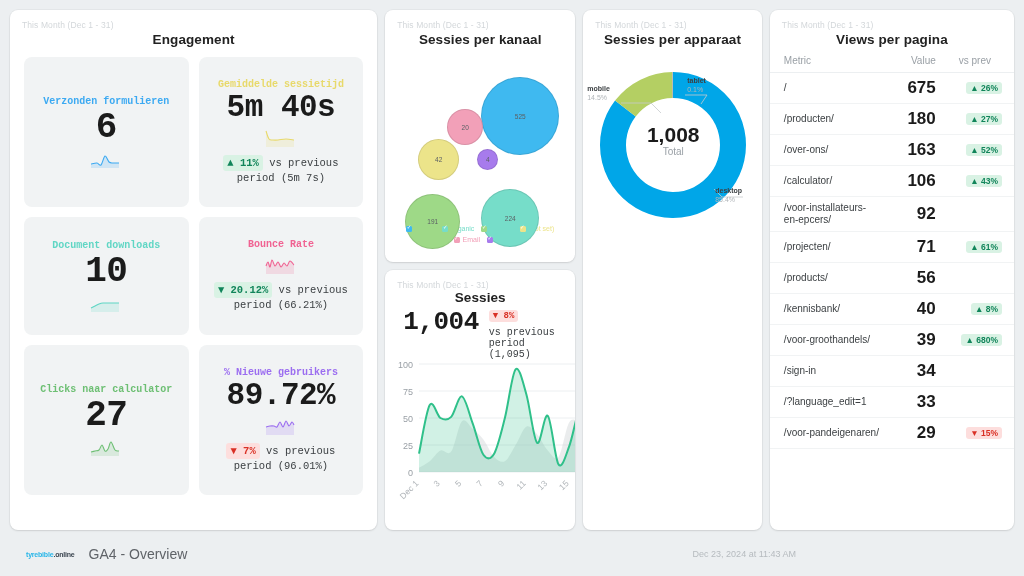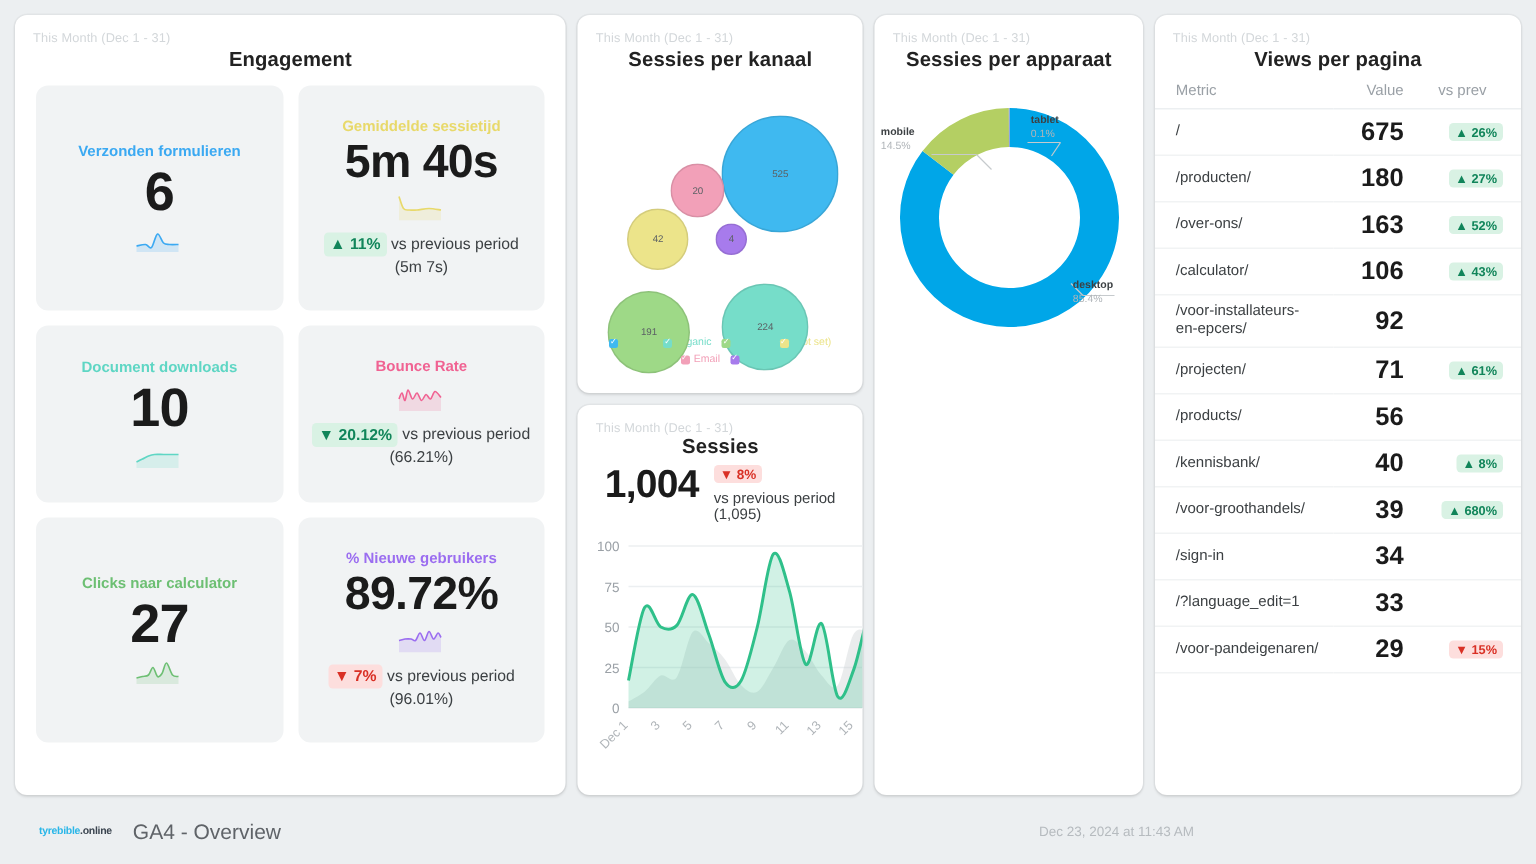--- a/index.html
+++ b/index.html
@@ -27,20 +27,21 @@
     padding-top: 22px; letter-spacing: .1px;
   }
 
   
   .col-engagement { width: 370px; height: 100%; }
   .tiles { display: grid; grid-template-columns: 1fr 1fr; gap: 10px; padding: 10px 14px 14px 14px; height: 462px; }
   .tile {
     background: #f1f3f4; border-radius: 8px; position: relative;
     display: flex; flex-direction: column; align-items: center; justify-content: center;
     padding: 6px 8px;
+    font-family: Liberation Mono, monospace;
   }
   .tile-label { font-size: 10px; font-weight: bold; text-align: center; margin-bottom: 2px; }
   .tile-big { font-size: 36px; font-weight: bold; color: #1b1b1b; line-height: 1.05; letter-spacing: -.5px; }
   .tile-big-sm { font-size: 31px; }
   .spark { display: block; margin-top: 2px; }
   .delta-row { margin-top: 8px; text-align: center; font-size: 10.5px; color: #3c4043; line-height: 1.35; max-width: 150px; }
   .badge {
     display: inline-block; border-radius: 3px; padding: 1px 4px;
     font-size: 10.5px; font-weight: bold; vertical-align: middle;
   }
@@ -69,21 +70,21 @@
   .col-donut { width: 180px; }
   .donut-wrap { position: relative; width: 180px; height: 200px; }
   .donut-center-v { font-size: 21px; font-weight: bold; color: #1b1b1b; }
   .donut-center-l { font-size: 10px; color: #9aa0a6; margin-top: -1px; }
   .dlabel { position: absolute; font-size: 7px; line-height: 1.25; }
   .dlabel b { font-size: 7px; color: #3c4043; display: block; }
   .dlabel span { color: #b0b5b9; }
 
   
   .line-panel { flex: 1; position: relative; }
-  .line-head { display: flex; align-items: flex-start; gap: 10px; margin-top: 2px; padding: 0 18px; }
+  .line-head { display: flex; align-items: flex-start; gap: 10px; margin-top: 2px; padding: 0 18px; font-family: Liberation Mono, monospace; }
   .line-big { font-size: 26px; font-weight: bold; color: #1b1b1b; letter-spacing: -.5px; }
   .line-sub { font-size: 10px; color: #3c4043; margin-top: 12px; }
 
   
   .col-table { width: 246px; }
   table.views { width: 100%; border-collapse: collapse; margin-top: 4px; }
   table.views th {
     font-size: 10px; font-weight: normal; color: #9aa0a6; text-align: left;
     padding: 4px 10px 6px 14px; border-bottom: 1px solid #eceff1;
   }
@@ -263,21 +264,24 @@
       <div class="donut-wrap" id="donut-wrap"><svg width="180" height="200" viewBox="0 0 180 200">
             <path d="M90,38 A60,60 0 1 1 42.36057608112992,61.52418213832363" fill="none" stroke="#00a6e8" stroke-width="26"></path>
             <path d="M42.36057608112992,61.52418213832363 A60,60 0 0 1 89.62301136206653,38.001184348631774" fill="none" stroke="#b4cf63" stroke-width="26"></path>
             <path d="M89.62301136206653,38.001184348631774 A60,60 0 0 1 90.00000000000004,38" fill="none" stroke="#9b7fd4" stroke-width="26"></path>
             <path d="M124,48 L118,57" stroke="#c6cacd" stroke-width="0.8" fill="none"></path>
             <path d="M68,56 L78,66" stroke="#c6cacd" stroke-width="0.8" fill="none"></path>
             <path d="M139,150 L131,142" stroke="#c6cacd" stroke-width="0.8" fill="none"></path>
             <path d="M102,48 L124,48" stroke="#c6cacd" stroke-width="0.8" fill="none"></path>
             <path d="M38,56 L68,56" stroke="#c6cacd" stroke-width="0.8" fill="none"></path>
             <path d="M139,150 L160,150" stroke="#c6cacd" stroke-width="0.8" fill="none"></path>
-          </svg><div class="dlabel" style="left: 104px; top: 30px;"><b>tablet</b><span>0.1%</span></div><div class="dlabel" style="left: 4px; top: 38px;"><b>mobile</b><span>14.5%</span></div><div class="dlabel" style="left: 132px; top: 140px;"><b>desktop</b><span>85.4%</span></div></div>
+          </svg><div style="position: absolute; left: 0px; top: 76px; width: 180px; text-align: center;">
+            <div class="donut-center-v">1,008</div>
+            <div class="donut-center-l">Total</div>
+          </div><div class="dlabel" style="left: 104px; top: 30px;"><b>tablet</b><span>0.1%</span></div><div class="dlabel" style="left: 4px; top: 38px;"><b>mobile</b><span>14.5%</span></div><div class="dlabel" style="left: 132px; top: 140px;"><b>desktop</b><span>85.4%</span></div></div>
     </div>
 
     <div class="panel col-table">
       <div class="period">This Month (Dec 1 - 31)</div>
       <div class="panel-title">Views per pagina</div>
       <table class="views">
         <thead>
           <tr>
             <th>Metric</th>
             <th class="v">Value</th>

